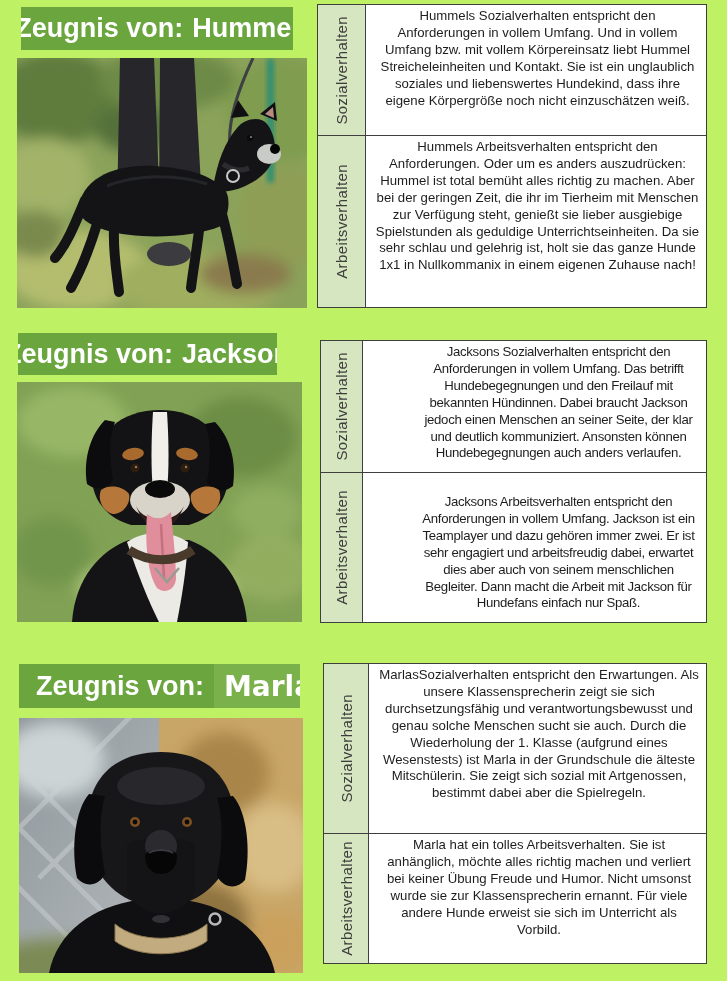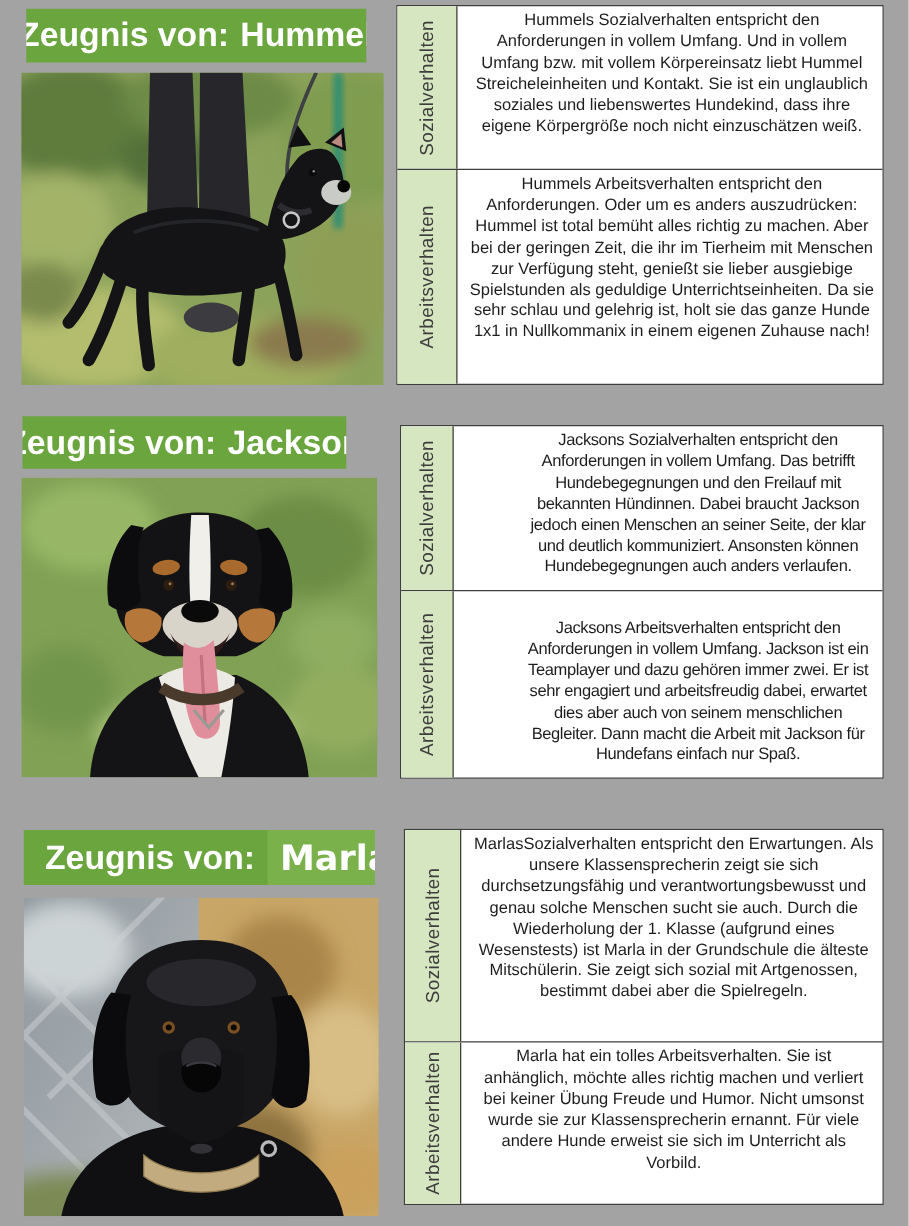--- a/index.html
+++ b/index.html
@@ -6,21 +6,21 @@
     --banner-green:#6aa53e;
     --banner-green-light:#7ab14a;
     --label-green:#d6e6c0;
     --table-border:#3f3f3f;
     --body-text:#1d1d1d;
     --banner-text:#ffffff;
   }
   *{box-sizing:border-box; margin:0; padding:0;}
   html,body{background:#ffffff;}
   body{font-family:"Liberation Sans", sans-serif;}
-  .page{position:relative; width:727px; height:981px; background:#a3a3a3; overflow:hidden;}
+  .page{position:relative; width:727px; height:981px; background:#bef264; overflow:hidden;}
 
   
   .banner{
     position:absolute; background:var(--banner-green); color:var(--banner-text);
     display:flex; align-items:center; justify-content:center;
     font-weight:bold; white-space:nowrap; overflow:hidden;
   }
   .banner .prefix{font-size:27px;}
   .banner .name{font-size:27px; margin-left:9px;}
   .banner.marla-banner{justify-content:flex-start; padding-left:17px;}

